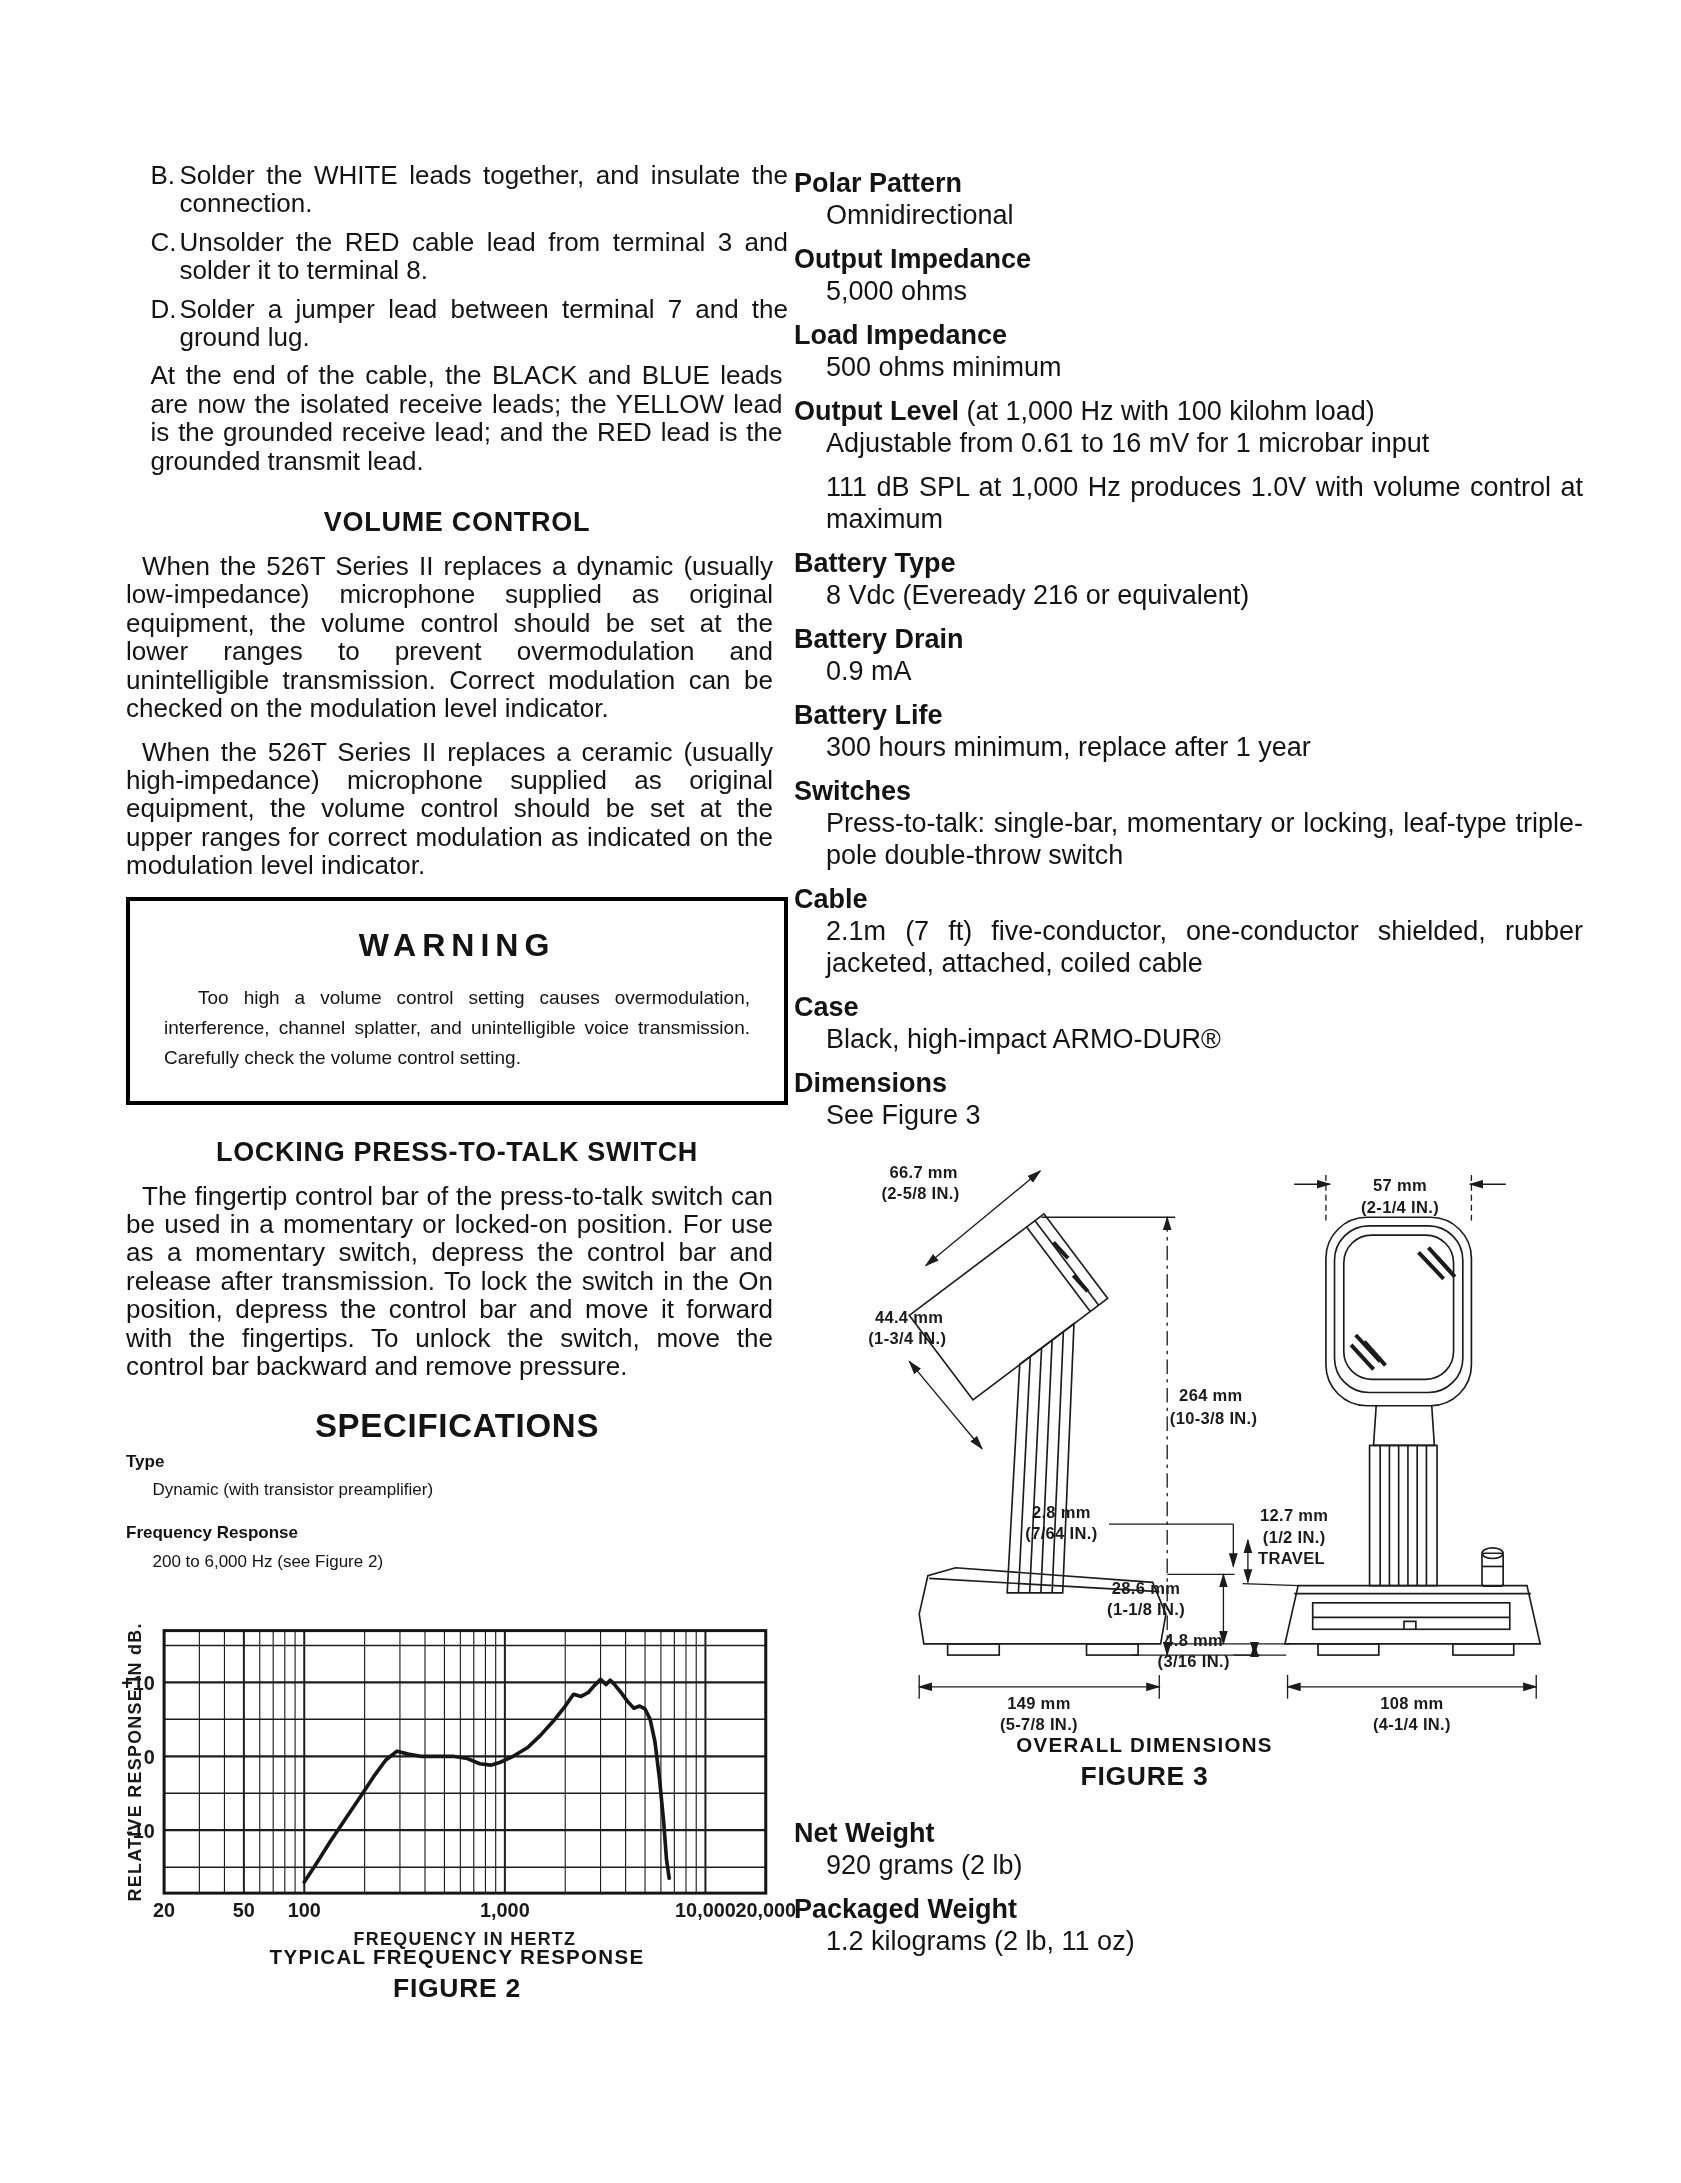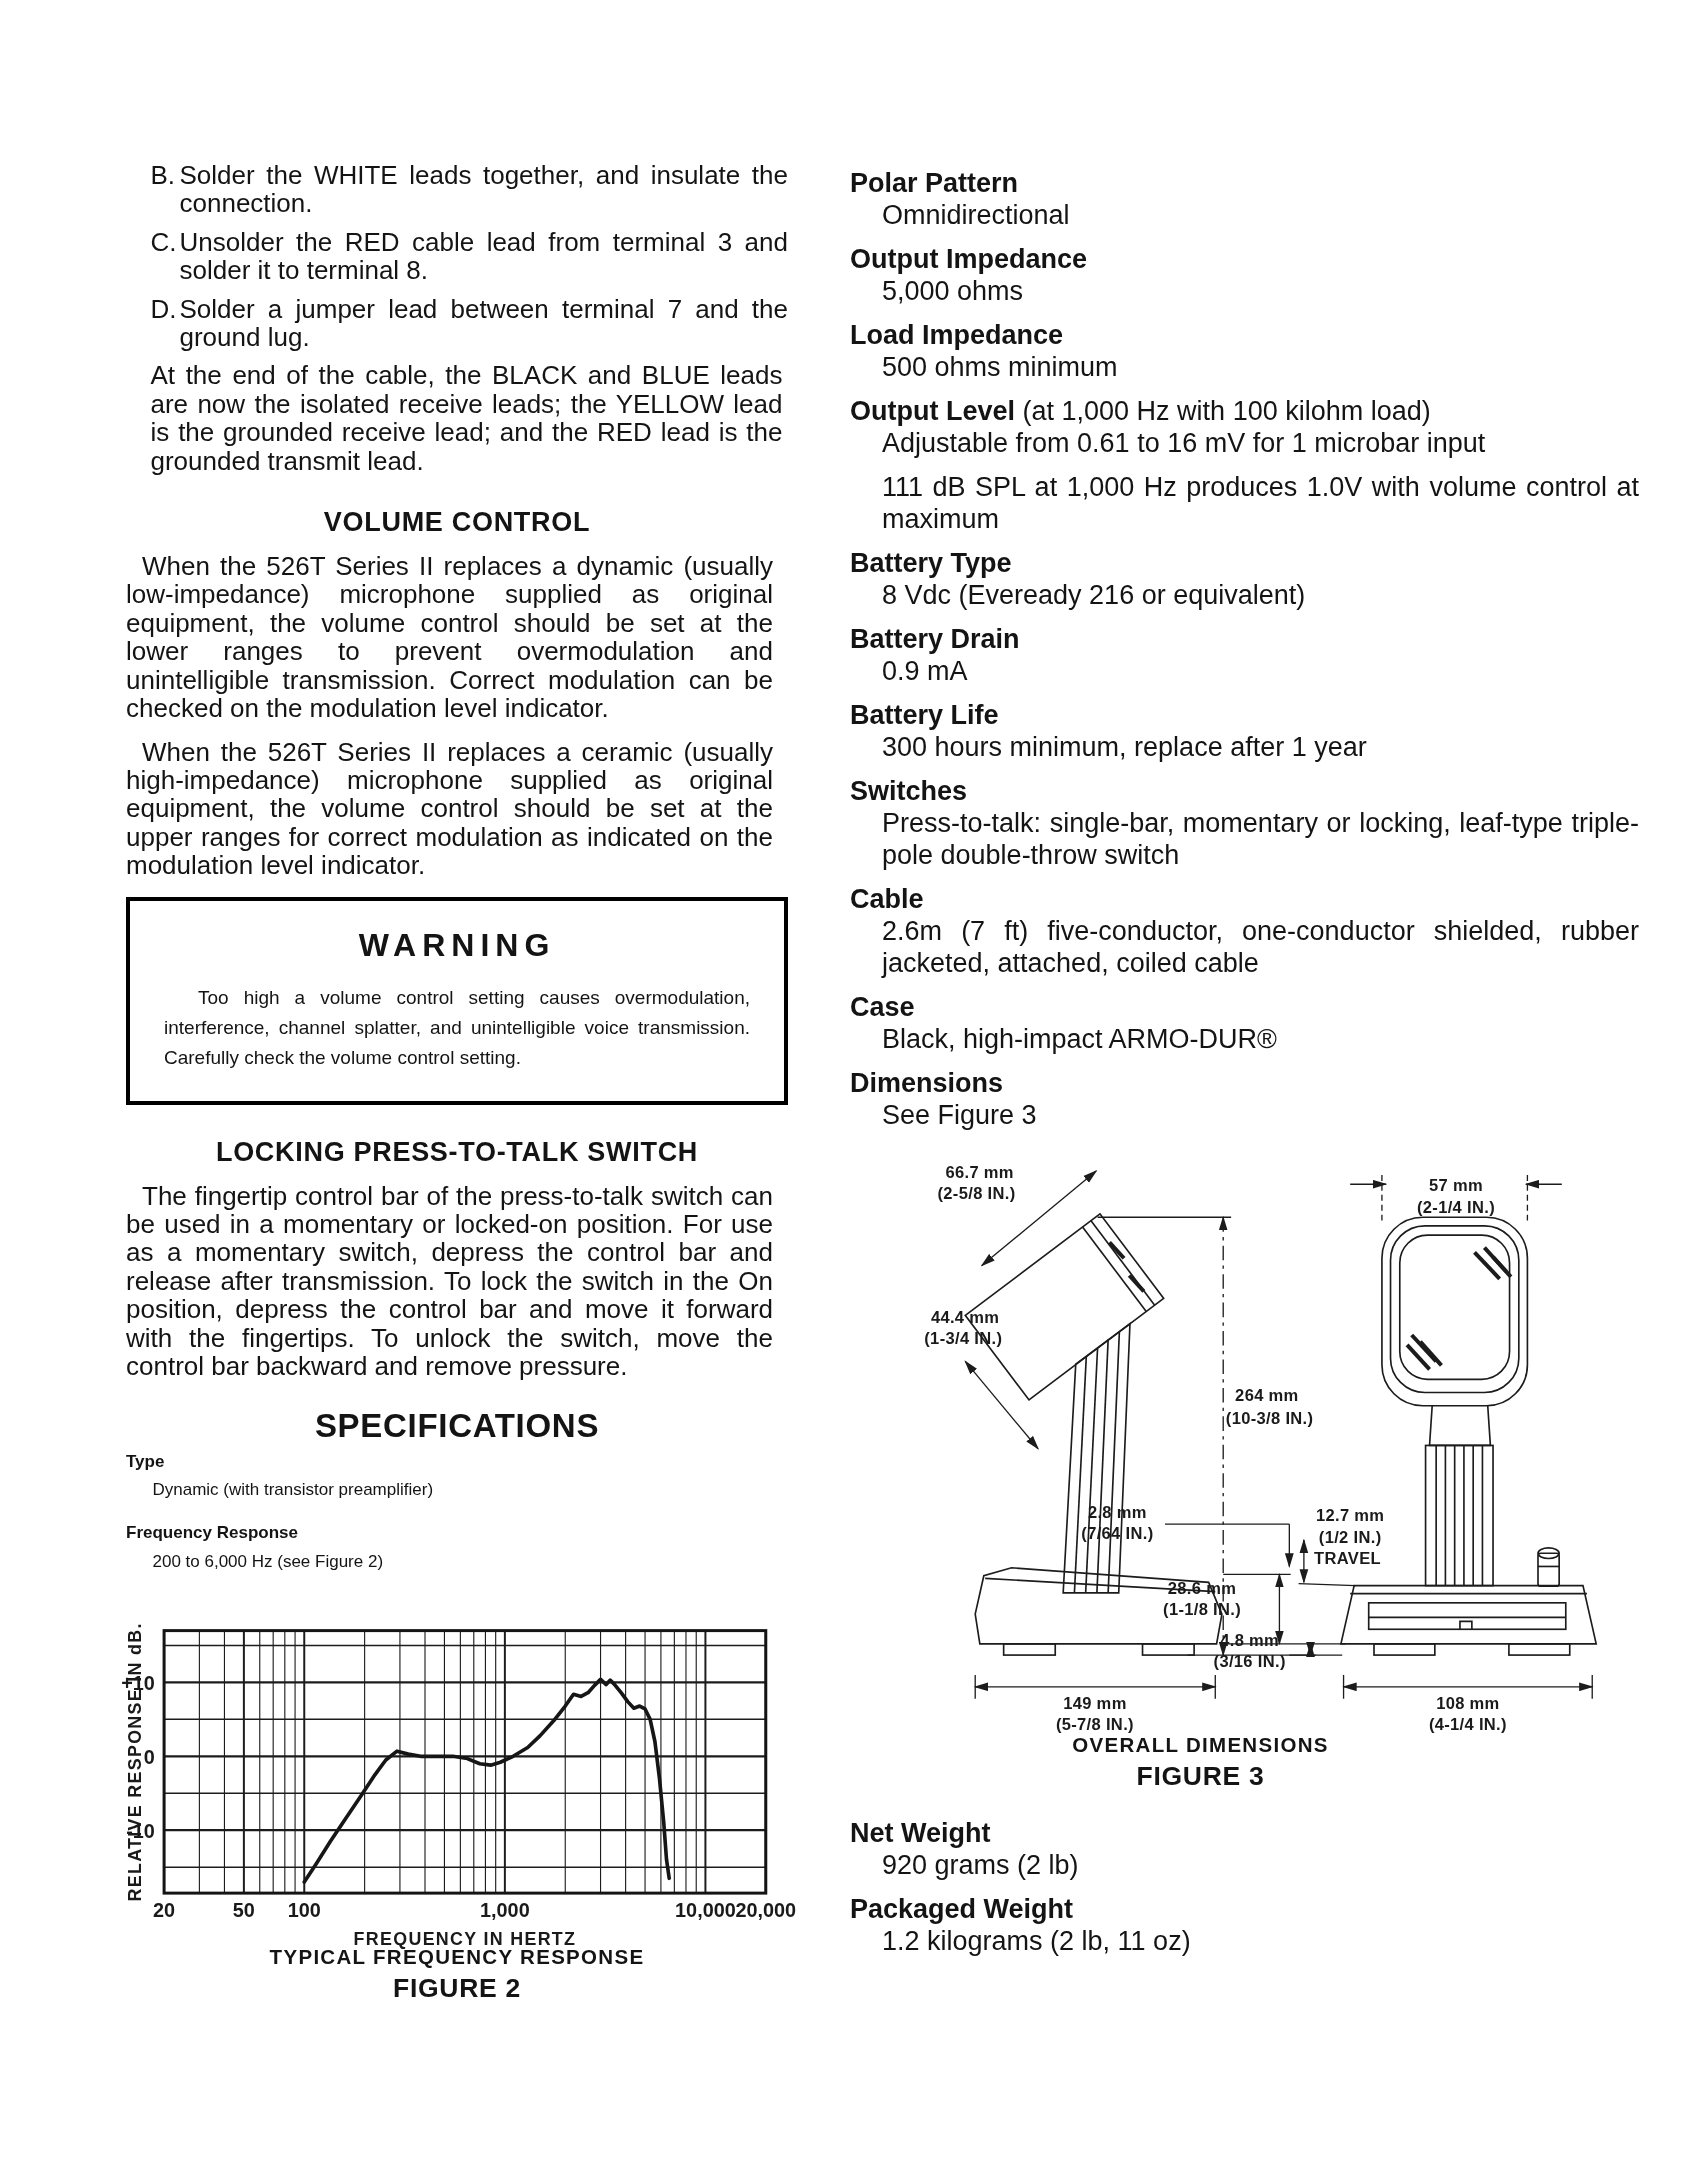--- a/index.html
+++ b/index.html
@@ -1,19 +1,19 @@
 <!DOCTYPE html>
 <html style="font-size:10.6px"><head>
 <meta charset="utf-8">
 <style>
   html,body{margin:0;padding:0;background:#777;}
   .page{position:relative;width:1681px;height:2183px;background:#ffffff;
         font-family:"Liberation Sans",sans-serif;color:#141414;overflow:hidden;}
   .col-left{position:absolute;left:126px;top:161px;width:662px;}
-  .col-right{position:absolute;left:850px;top:167px;width:789px;}
+  .col-right{position:absolute;left:794px;top:167px;width:789px;}
 
   
   .li{position:relative;margin-left:24.5px;padding-left:29px;font-size:26px;line-height:28.4px;
       text-align:justify;margin-bottom:10px;}
   .li .mk{position:absolute;left:0;top:0;}
   .intro{margin:9.3px 0 0 24.5px;width:632px;font-size:26px;line-height:28.4px;text-align:justify;}
   .sec-h{font-size:27px;font-weight:bold;text-align:center;margin:32px 0 0 0;line-height:30px;letter-spacing:0.7px;}
   .para{font-size:26px;line-height:28.4px;text-align:justify;text-indent:16px;margin:15px 15px 0 0;}
   .warnbox{border:4px solid #000;margin-top:17px;padding:26.5px 34px 28px 34px;}
   .warn-h{font-size:32px;font-weight:bold;text-align:center;letter-spacing:6px;margin:0 0 18.5px 0;}
@@ -181,21 +181,21 @@
     <div class="spec">
       <div class="h">Battery Life</div>
       <div class="v">300 hours minimum, replace after 1 year</div>
     </div>
     <div class="spec">
       <div class="h">Switches</div>
       <div class="v">Press-to-talk: single-bar, momentary or locking, leaf-type triple-pole double-throw switch</div>
     </div>
     <div class="spec">
       <div class="h">Cable</div>
-      <div class="v">2.6m (7 ft) five-conductor, one-conductor shielded, rubber jacketed, attached, coiled cable</div>
+      <div class="v">2.1m (7 ft) five-conductor, one-conductor shielded, rubber jacketed, attached, coiled cable</div>
     </div>
     <div class="spec">
       <div class="h">Case</div>
       <div class="v">Black, high-impact ARMO-DUR®</div>
     </div>
     <div class="spec">
       <div class="h">Dimensions</div>
       <div class="v">See Figure 3</div>
     </div>
 

